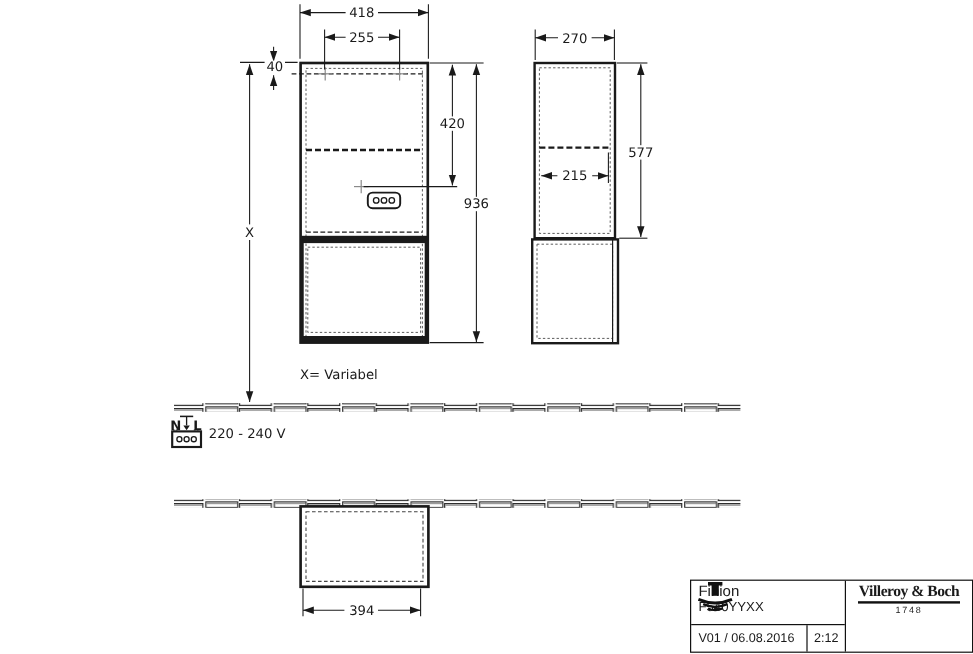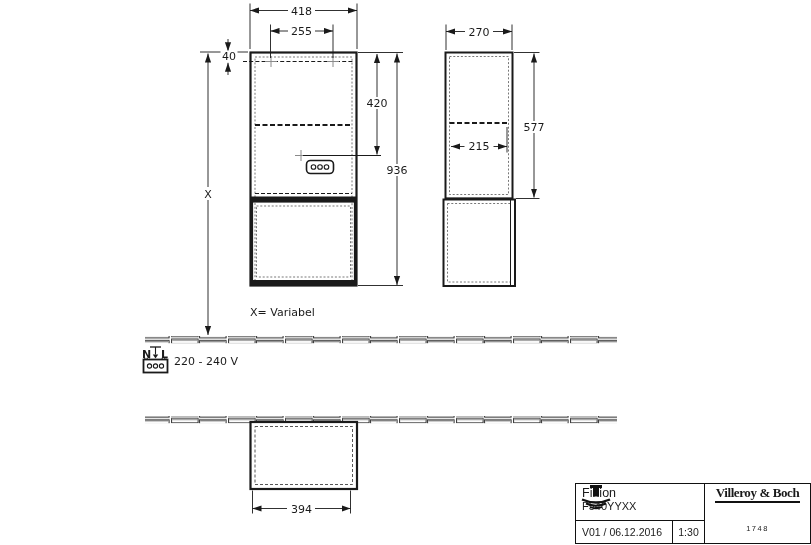--- a/index.html
+++ b/index.html
@@ -12,21 +12,21 @@
               border:1.3px solid #111;display:flex;background:#fff;}
   .tb-left{width:128px;display:flex;flex-direction:column;border-right:1.3px solid #111;}
   .tb-name-cell{height:37px;border-bottom:1.3px solid #111;padding:2px 0 0 6px;box-sizing:border-box;}
   .tb-series{font-size:12.5px;line-height:1.15;}
   .tb-article{font-size:11px;line-height:1.2;}
   .tb-bottom-row{flex:1;display:flex;}
   .tb-date{width:97px;border-right:1.3px solid #111;display:flex;align-items:center;
            padding-left:6px;font-size:10.5px;box-sizing:border-box;}
   .tb-scale{flex:1;display:flex;align-items:center;justify-content:center;font-size:10.5px;}
   .tb-logo{flex:1;display:flex;flex-direction:column;align-items:center;justify-content:flex-start;
-           padding-top:2px;gap:20px;}
+           padding-top:2px;}
   .tb-brand{font-family:"Liberation Serif",serif;font-weight:700;font-size:13px;
             letter-spacing:-0.4px;border-bottom:2px solid #111;line-height:1.1;padding:0 1px 1px 1px;
             white-space:nowrap;}
   .tb-year{font-size:7.5px;font-weight:400;letter-spacing:1.5px;margin-top:1px;}
 </style>
 </head>
 <body>
 
 <div class="canvas">
 
@@ -203,22 +203,22 @@
   </g>
 </svg>
 
 <div class="titleblock">
   <div class="tb-left">
     <div class="tb-name-cell">
       <div class="tb-series">Finion</div>
       <div class="tb-article">F540YYXX</div>
     </div>
     <div class="tb-bottom-row">
-      <div class="tb-date">V01 / 06.12.2016</div>
-      <div class="tb-scale">1:30</div>
+      <div class="tb-date">V01 / 06.08.2016</div>
+      <div class="tb-scale">2:12</div>
     </div>
   </div>
   <div class="tb-logo">
     <svg width="40" height="26" viewBox="0 0 40 26">
       <path d="M14,2.5 h12" stroke="#111" stroke-width="3" fill="none"></path>
       <rect x="17" y="3.5" width="6" height="9" fill="#111"></rect>
       <path d="M6,15.5 Q20,21.5 34,15.5" stroke="#111" stroke-width="2.4" fill="none"></path>
       <path d="M10,19.5 Q20,24 30,19.5" stroke="#111" stroke-width="2.1" fill="none"></path>
       <path d="M14,23 Q20,25.8 26,23" stroke="#111" stroke-width="1.8" fill="none"></path>
     </svg>

